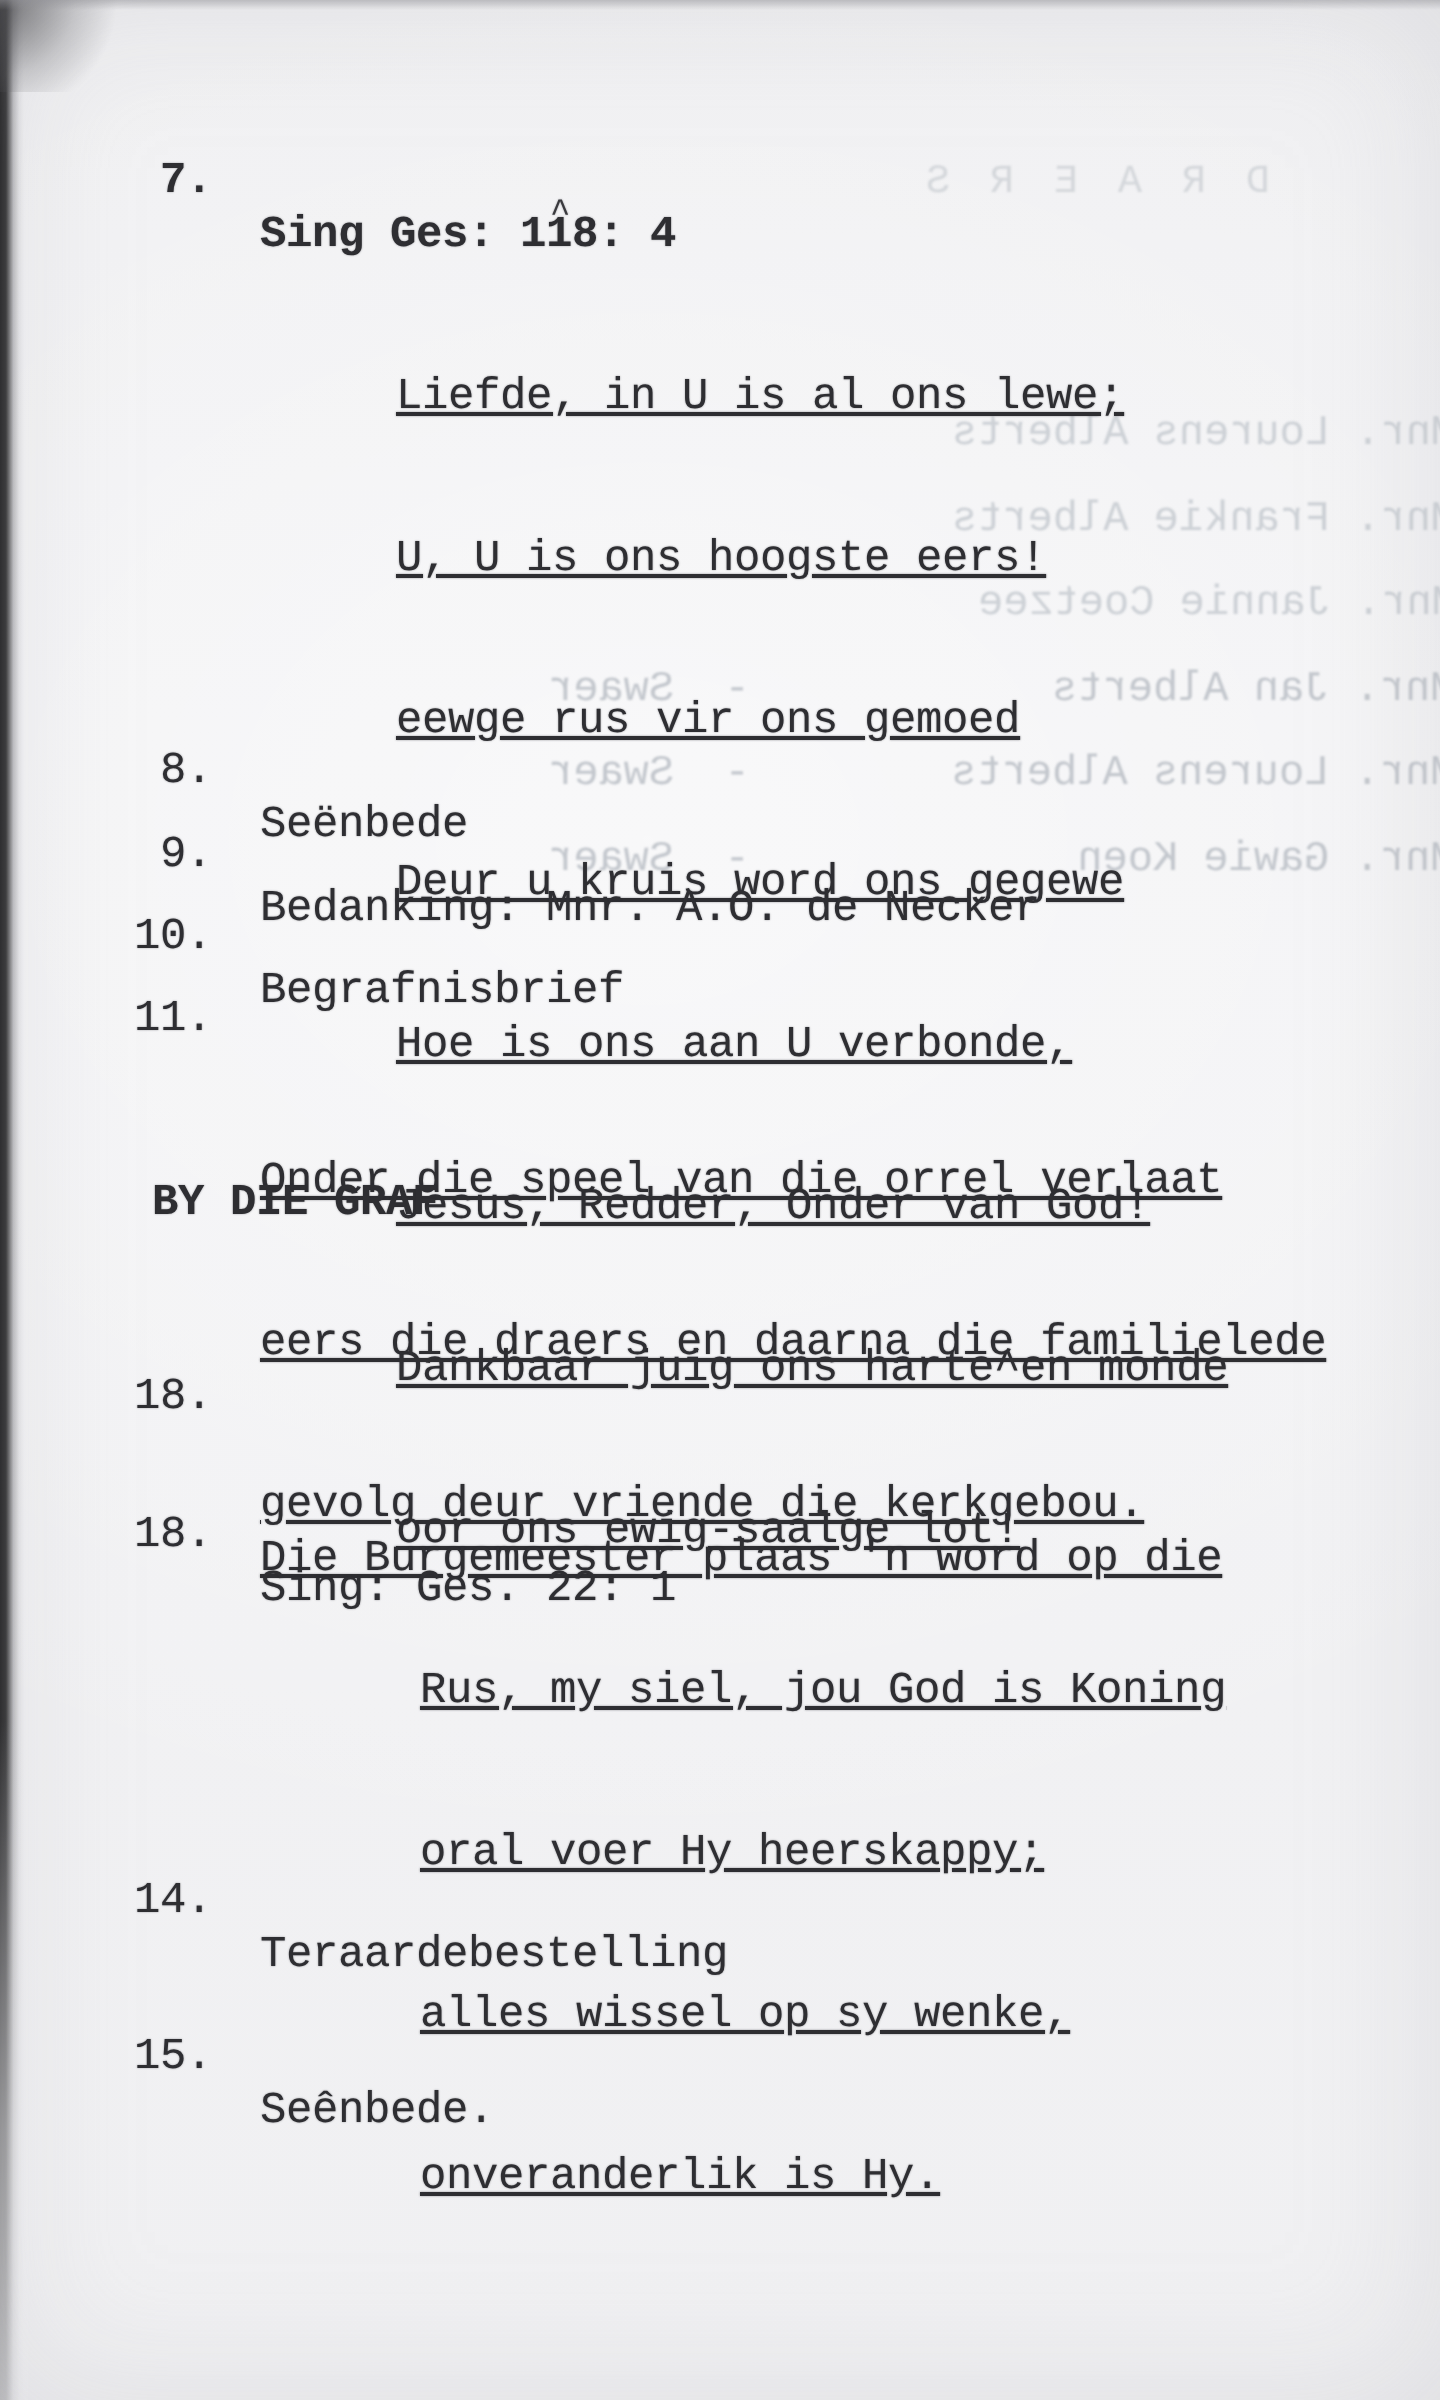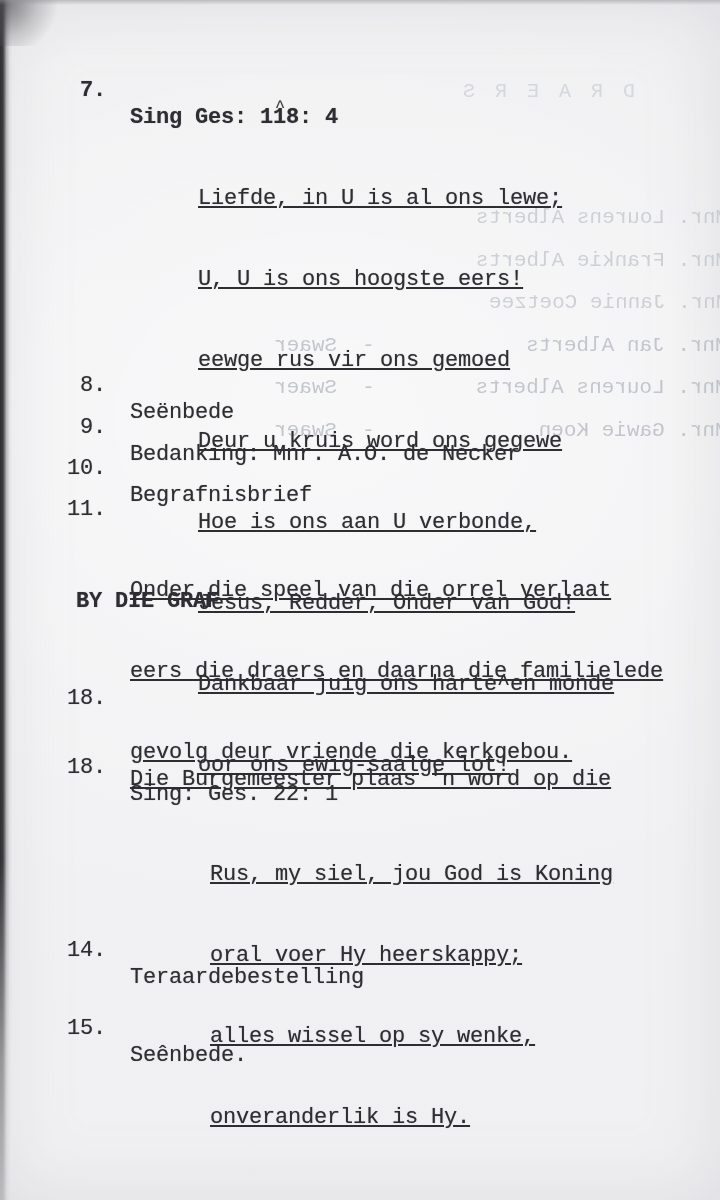--- a/index.html
+++ b/index.html
@@ -129,21 +129,21 @@
     <span class="txt">
       <span style="display:block" class="vline">Die Burgemeester plaas 'n word op die</span>
     </span>
   </div>
 
   <div class="tw" style="top:727px">
     <span class="num">18.</span>
     <span class="txt">Sing: Ges. 22: 1</span>
   </div>
 
-  <div class="tw" style="top:807px;left:210px">
+  <div class="tw" style="top:778px;left:210px">
     <div class="vline">Rus, my siel, jou God is Koning</div>
     <div class="vline">oral voer Hy heerskappy;</div>
     <div class="vline">alles wissel op sy wenke,</div>
     <div class="vline">onveranderlik is Hy.</div>
   </div>
 
   <div class="tw" style="top:910px">
     <span class="num">14.</span>
     <span class="txt">Teraardebestelling</span>
   </div>

